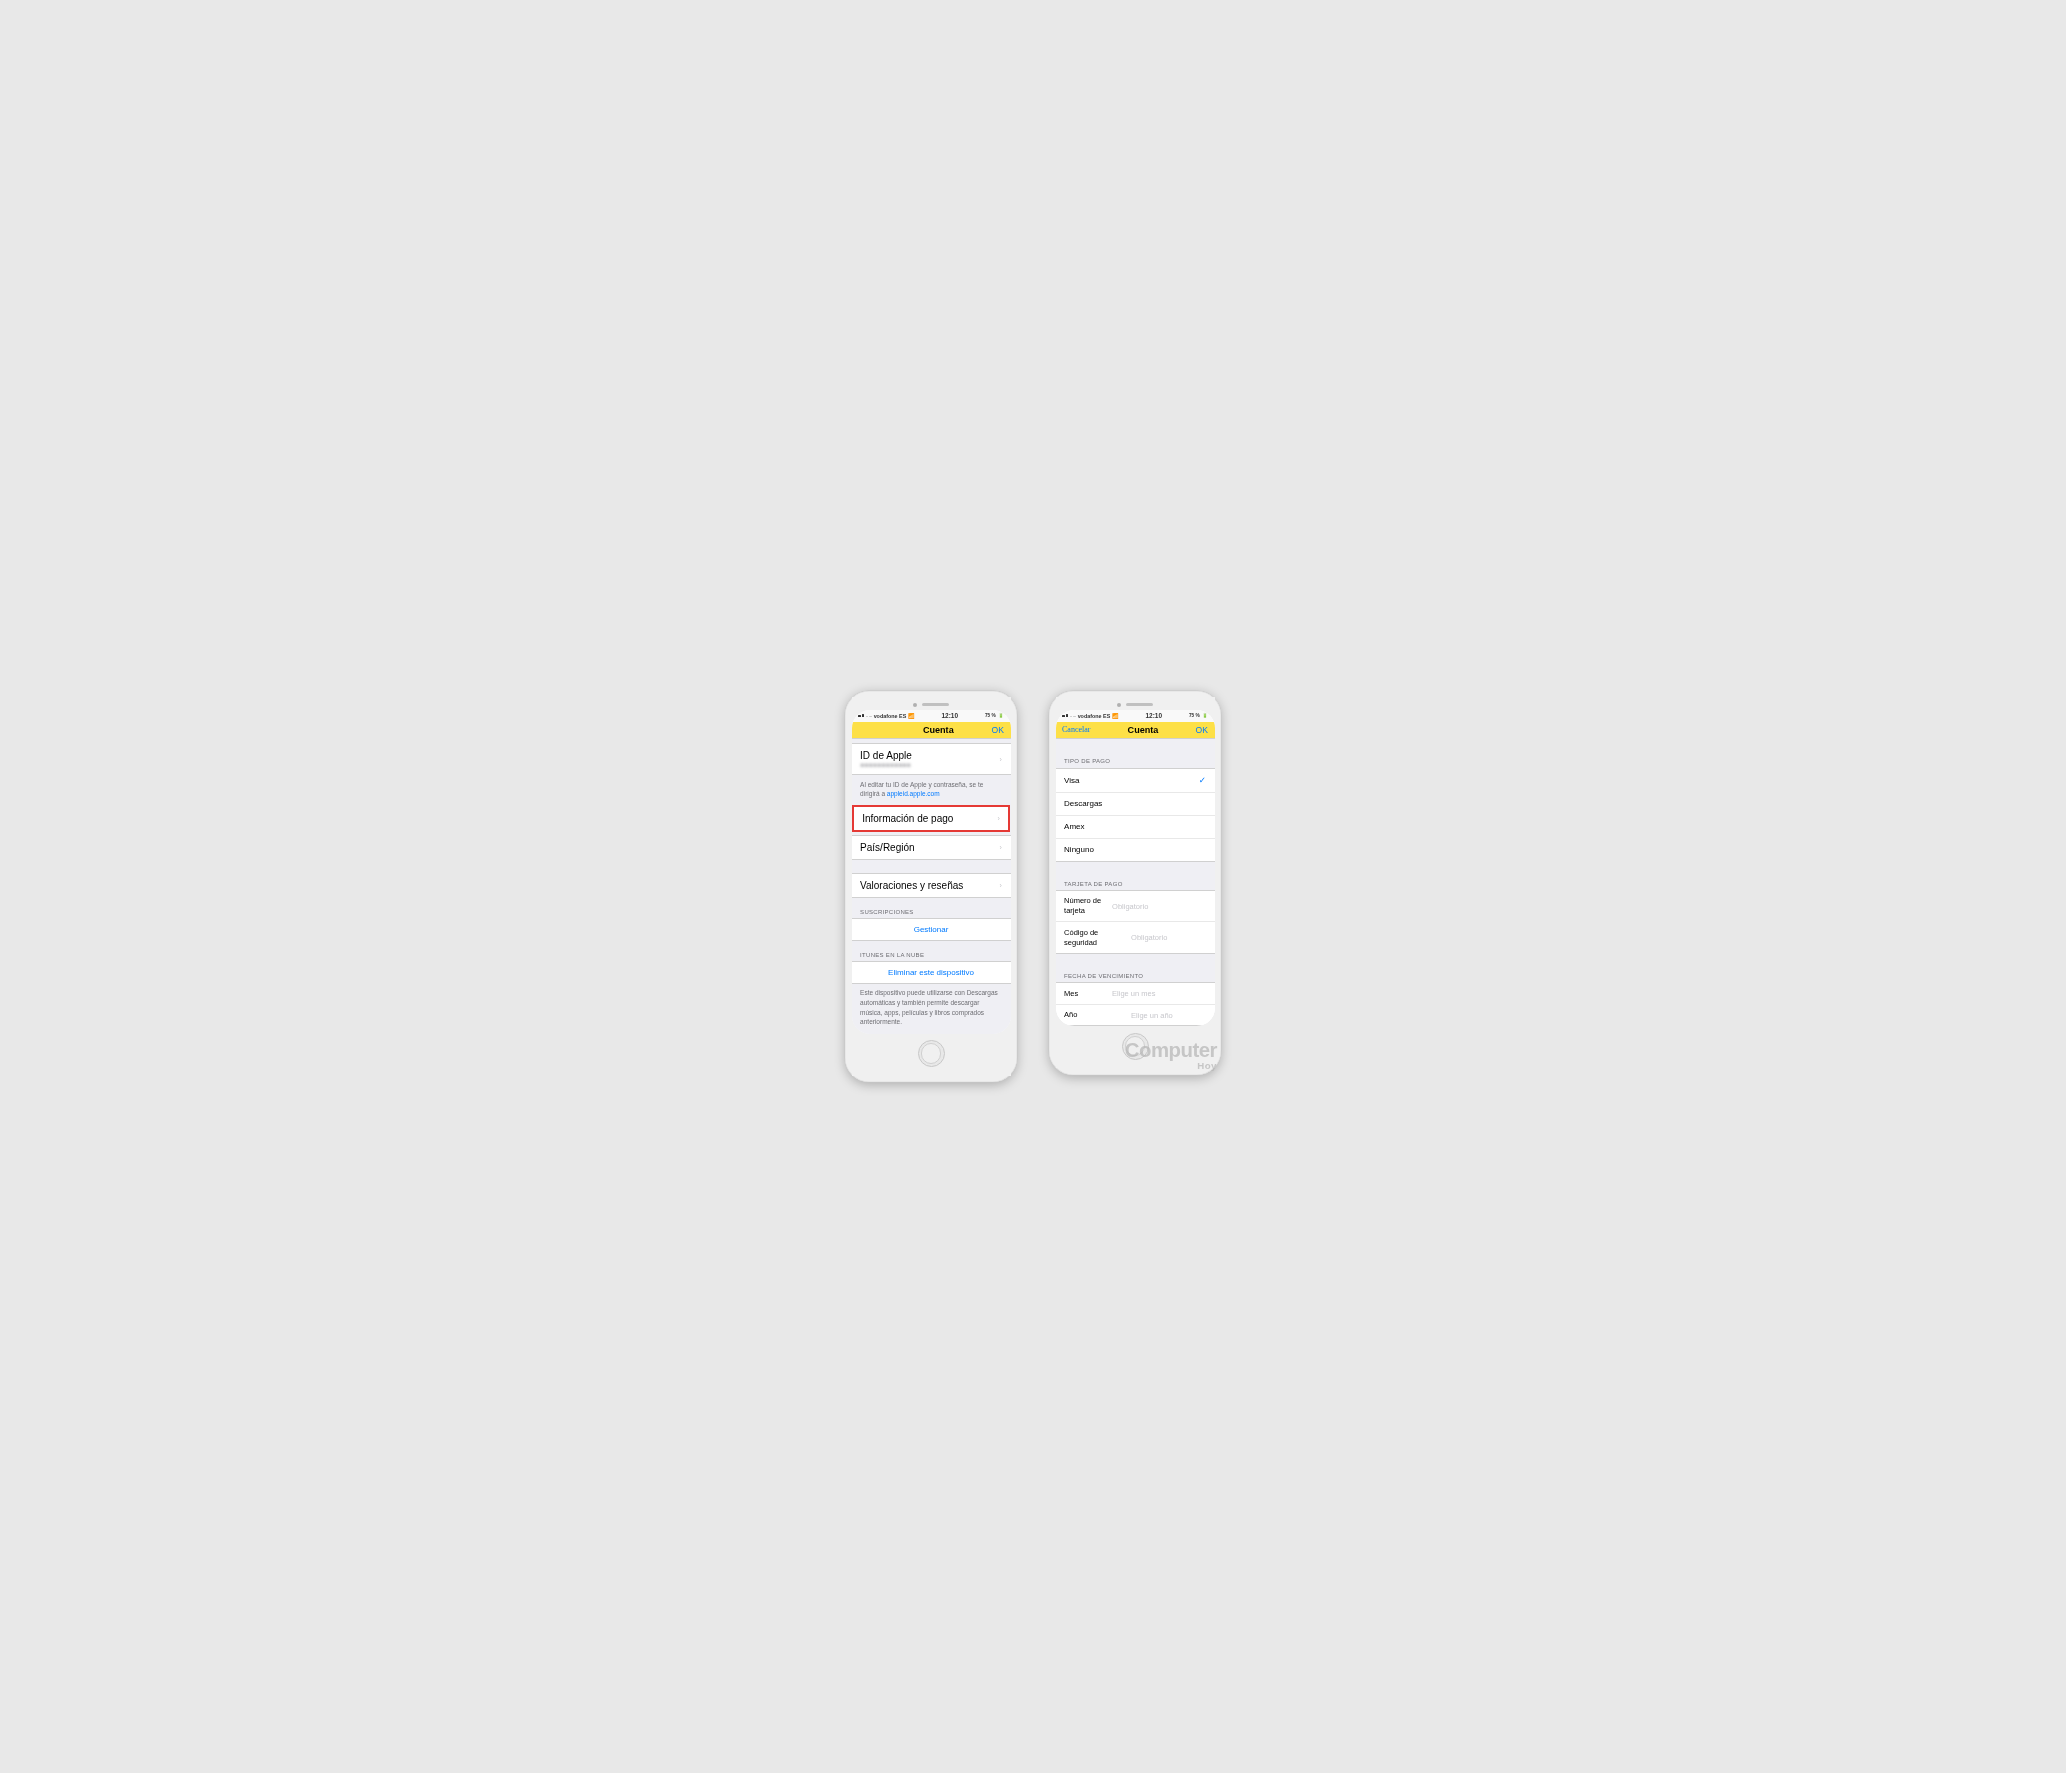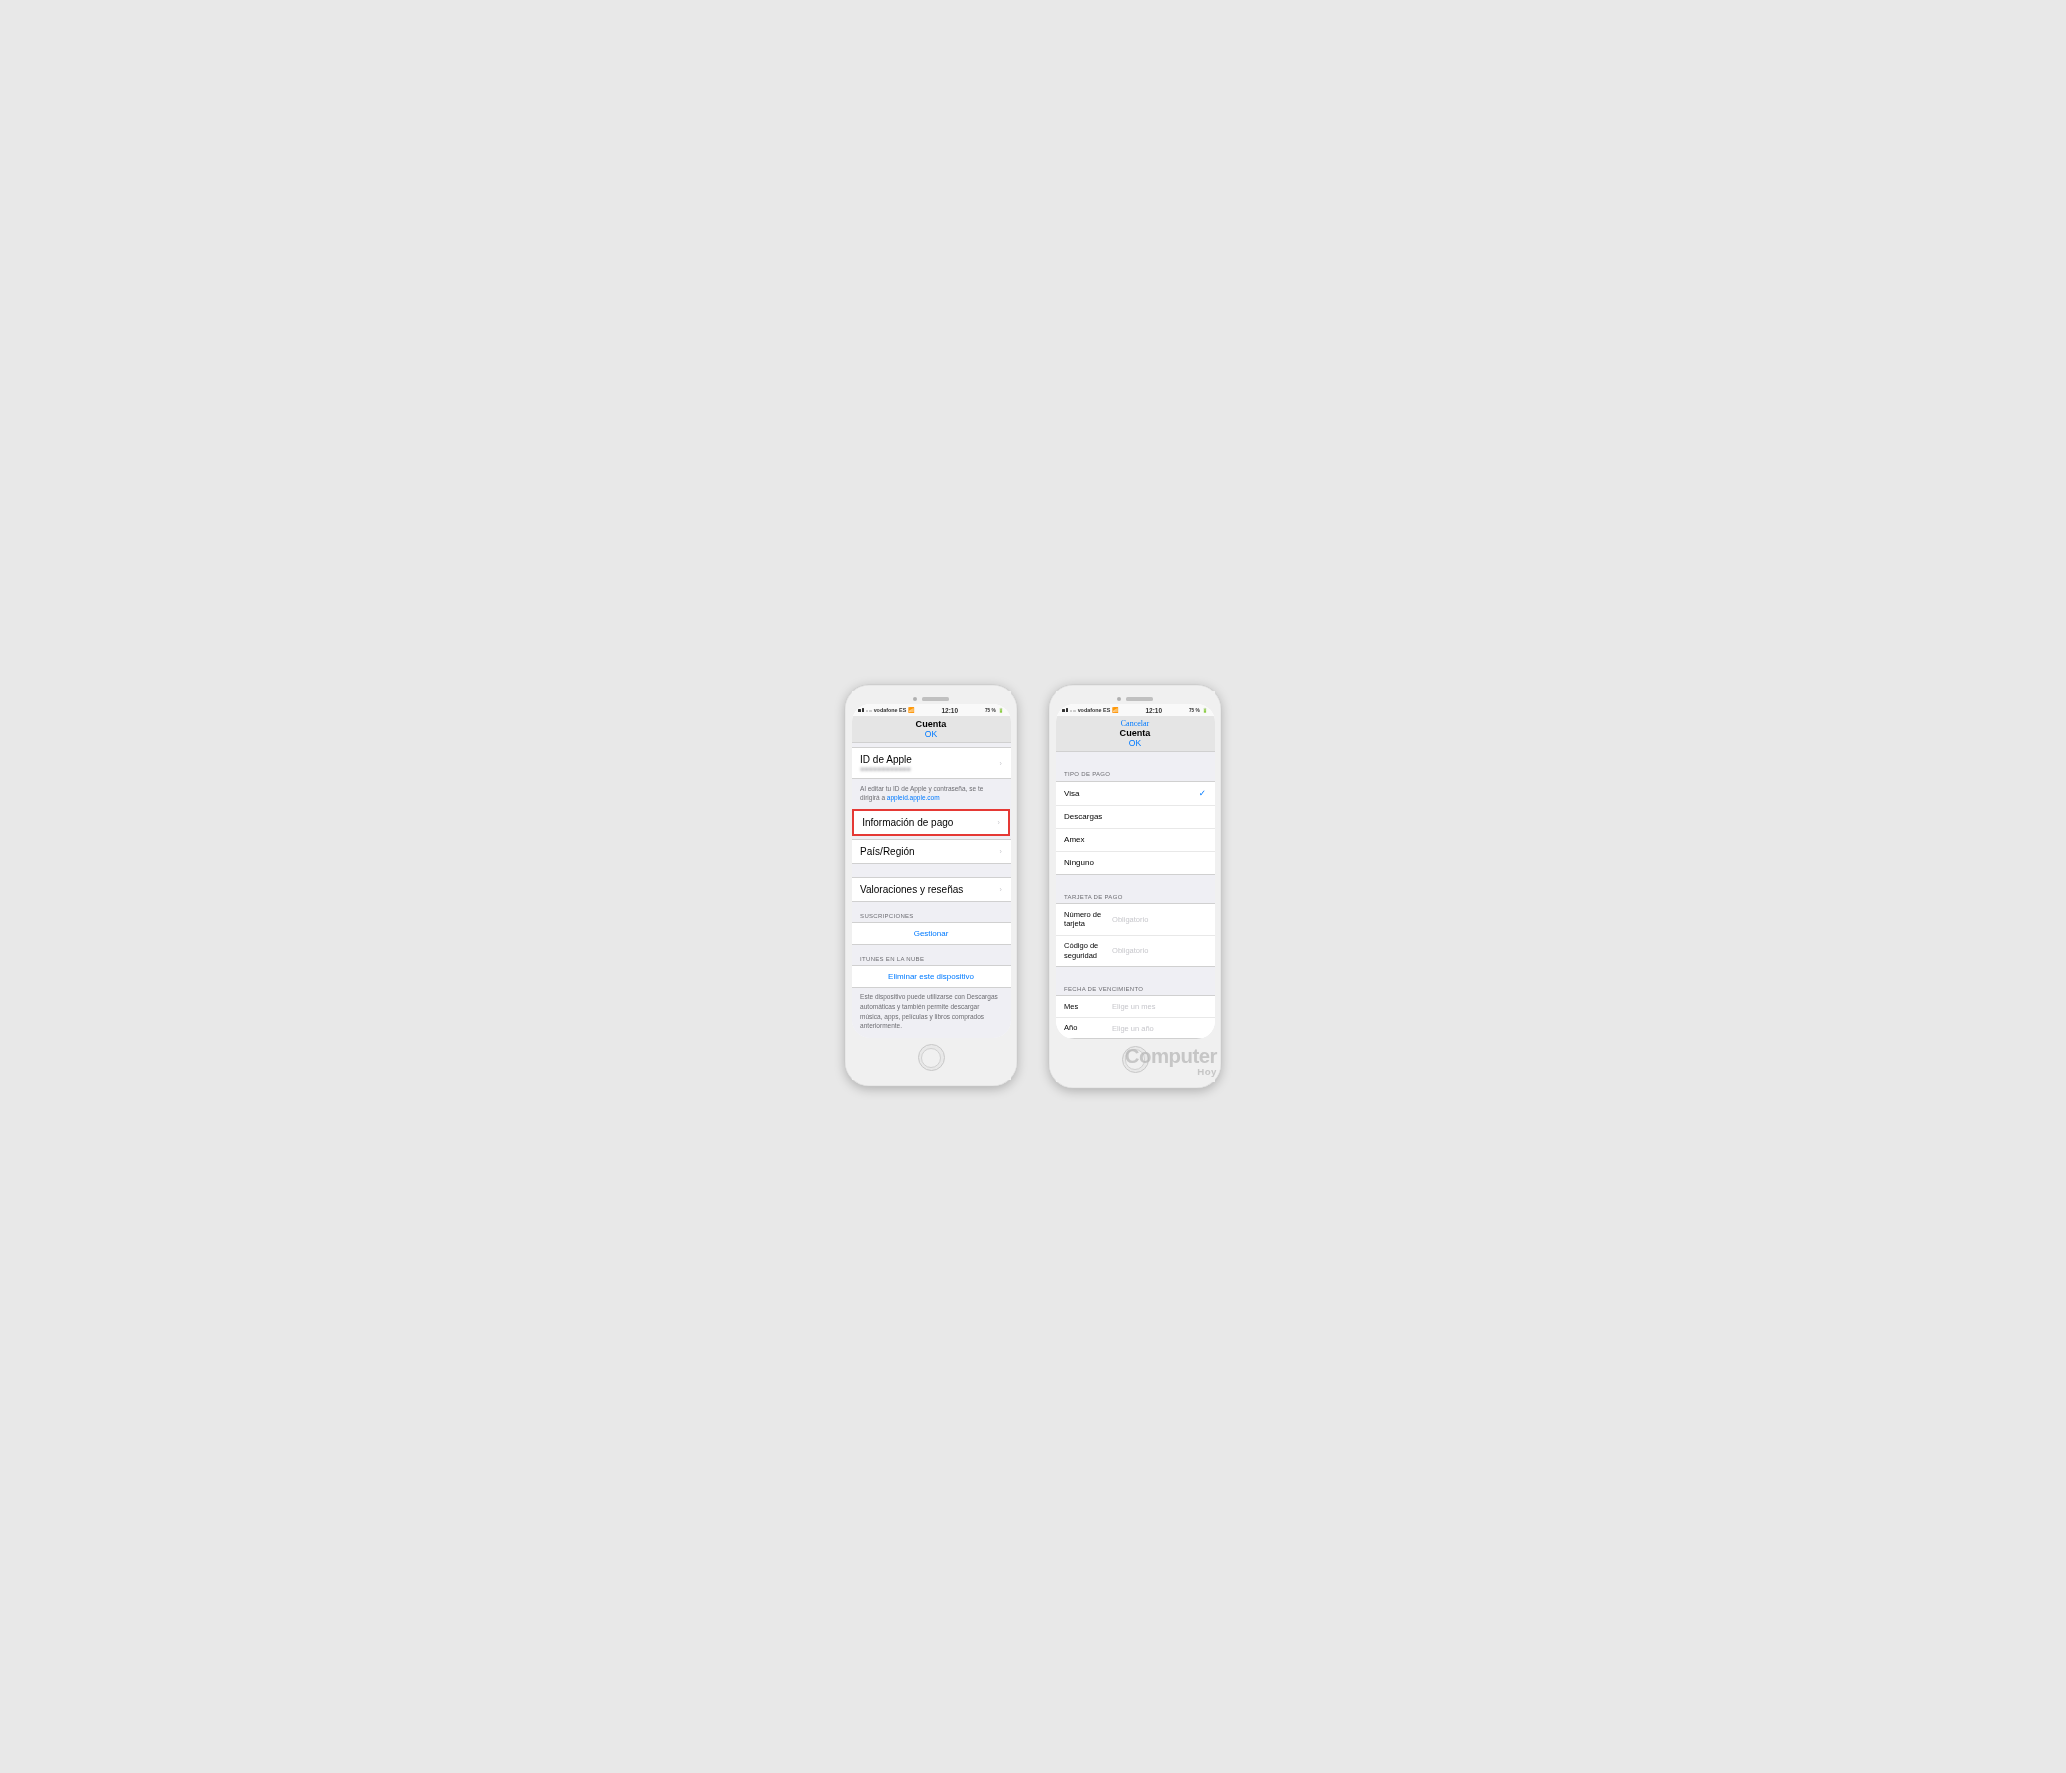--- a/index.html
+++ b/index.html
@@ -96,27 +96,26 @@
     }
 
     .signal-dot {
       width: 2.7px;
       background: #333;
       border-radius: 0.5px;
     }
 
     
     .nav-bar {
-      background: #e5e5e5;
+      background: #fde047;
       border-bottom: 0.5px solid #d0d0d0;
       padding: 3.2px 6.5px;
       display: flex;
       justify-content: space-between;
       align-items: center;
-      flex-direction: column;
     }
 
     .nav-title {
       font-size: 9.1px;
       font-weight: 600;
       color: #000;
     }
 
     .nav-action {
       font-size: 8.6px;
@@ -277,20 +276,21 @@
     .form-row {
       display: flex;
       align-items: center;
       padding: 5.4px 8.6px;
       border-bottom: 0.5px solid #e8e8e8;
       background: #fff;
     }
 
     .form-row:last-child {
       border-bottom: none;
+      gap: 19px;
     }
 
     .form-label {
       font-size: 7.5px;
       color: #000;
       width: 48px;
       flex-shrink: 0;
       line-height: 1.3;
     }
 

